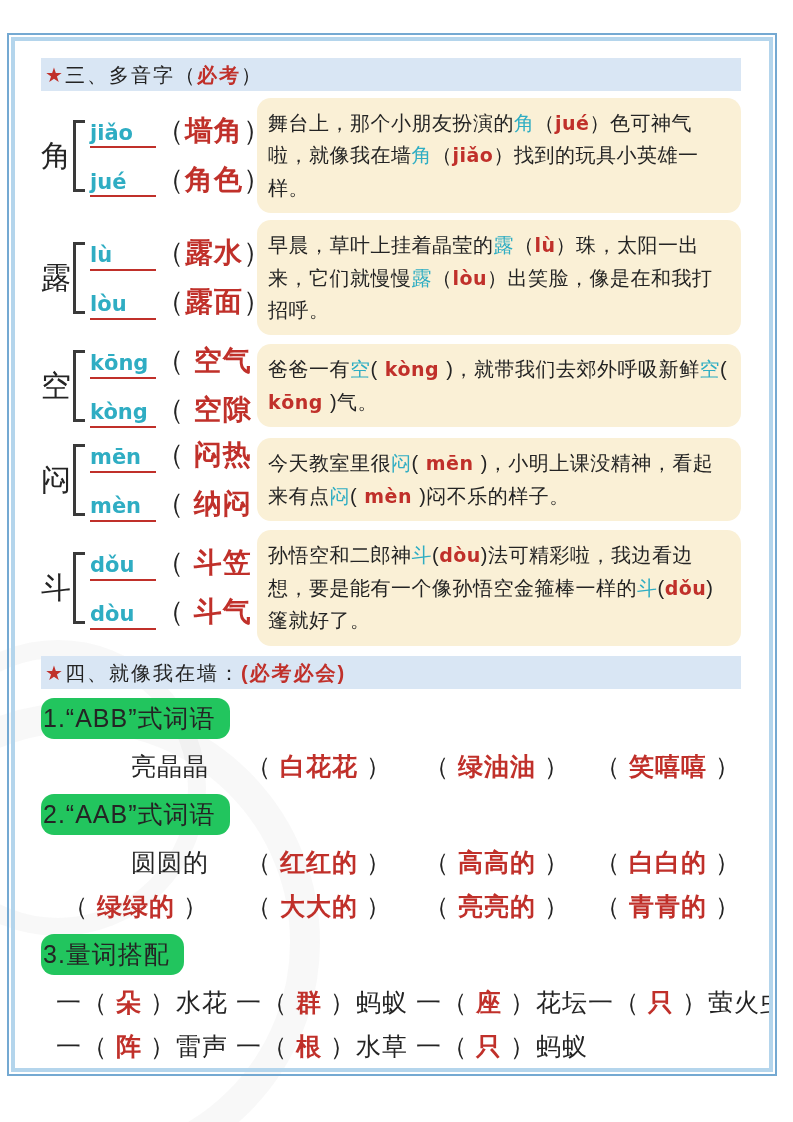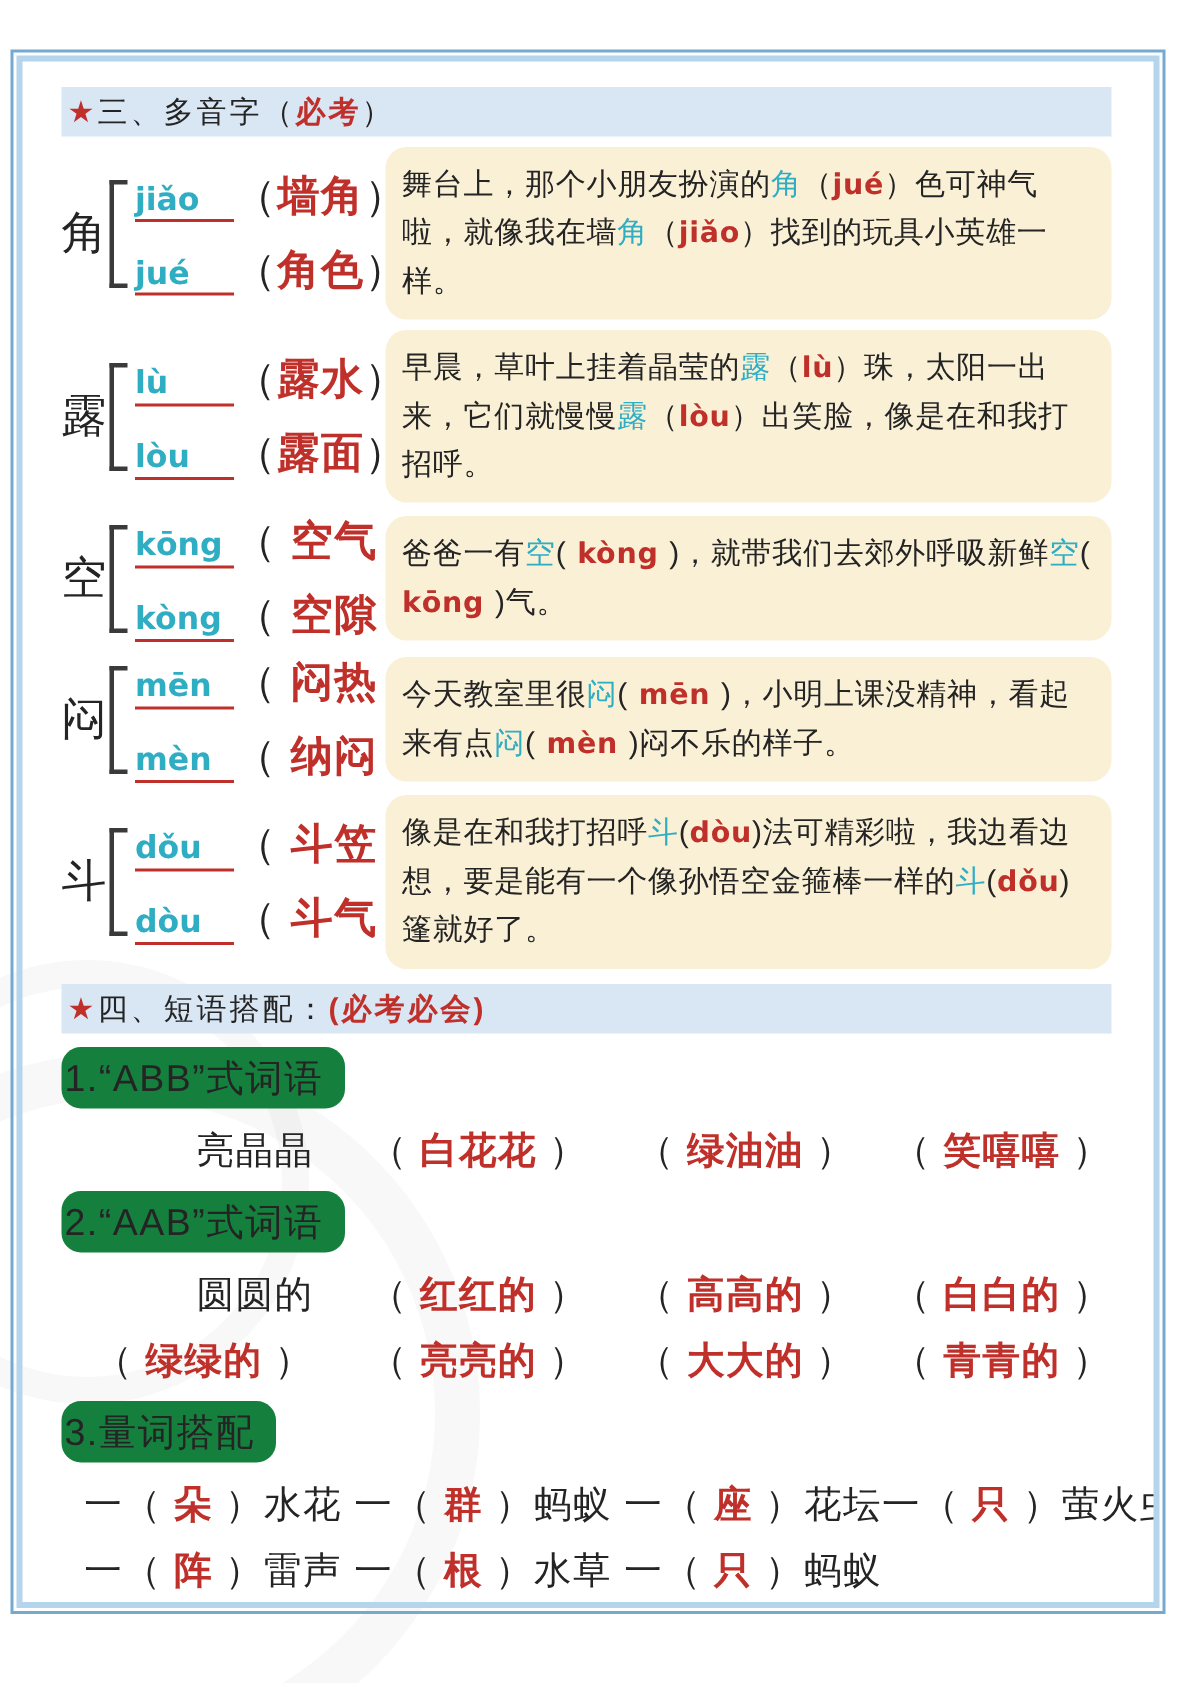--- a/index.html
+++ b/index.html
@@ -31,21 +31,21 @@
   .py{display:inline-block;min-width:66px;border-bottom:2px solid #c0302a;
       color:#2fadc3;font-weight:700;font-size:21px;line-height:1.25;
       font-family:"DejaVu Sans",sans-serif;}
   .rword{font-size:28px;letter-spacing:1px;}
   .entry-sentence{flex:1;background:#faf0d6;padding:9px 11px;font-size:20px;
                   line-height:1.62;border-radius:14px;letter-spacing:0.5px;}
   .entry-sentence .c-red{font-family:"DejaVu Sans",sans-serif;font-size:19px;}
 
   
   .sub{margin-top:9px;}
-  .sub-title{display:inline-block;background:#15803d;font-size:25px;
+  .sub-title{display:inline-block;background:#22c55e;font-size:25px;
              padding:4px 14px 4px 2px;letter-spacing:1px;border-radius:13px;}
   .row{font-size:25px;margin:11px 0;letter-spacing:1px;}
   .cols4{display:grid;grid-template-columns:168px 183px 178px 1fr;}
   .cols4q{display:grid;grid-template-columns:187px 180px 180px 1fr;}
   .row-item{white-space:nowrap;text-align:right;}
 </style>
 </head>
 <body>
 
 <div class="page">
@@ -143,25 +143,25 @@
     <span class="py">dǒu</span>
     <span class="rword"><span>（ </span><span class="c-red">斗笠</span><span> ）</span></span>
   </div>
 
   <div class="reading">
     <span class="py">dòu</span>
     <span class="rword"><span>（ </span><span class="c-red">斗气</span><span> ）</span></span>
   </div>
 </div>
     </div>
-    <div class="entry-sentence"><span>像是在和我打招呼</span><span class="c-teal">斗</span><span>(</span><span class="c-red">dòu</span><span>)法可精彩啦，我边看边想，要是能有一个像孙悟空金箍棒一样的</span><span class="c-teal">斗</span><span>(</span><span class="c-red">dǒu</span><span>)篷就好了。</span></div>
-  </div>
-</div>
-
-        <div class="band" style="margin-top:10px;"><span class="c-red">★</span><span>四、短语搭配：</span><span class="c-red">(必考必会)</span></div>
+    <div class="entry-sentence"><span>孙悟空和二郎神</span><span class="c-teal">斗</span><span>(</span><span class="c-red">dòu</span><span>)法可精彩啦，我边看边想，要是能有一个像孙悟空金箍棒一样的</span><span class="c-teal">斗</span><span>(</span><span class="c-red">dǒu</span><span>)篷就好了。</span></div>
+  </div>
+</div>
+
+        <div class="band" style="margin-top:10px;"><span class="c-red">★</span><span>四、就像我在墙：</span><span class="c-red">(必考必会)</span></div>
 
         <div>
   <div class="sub">
     <div>
       <span class="sub-title">1.“ABB”式词语</span>
     </div>
     <div class="rows">
                 <div class="row cols4">
                   <span class="row-item"><span>亮晶晶</span></span>
                   <span class="row-item"><span>（ </span><span class="c-red">白花花</span><span> ）</span></span>
@@ -177,22 +177,22 @@
     </div>
     <div class="rows">
                 <div class="row cols4">
                   <span class="row-item"><span>圆圆的</span></span>
                   <span class="row-item"><span>（ </span><span class="c-red">红红的</span><span> ）</span></span>
                   <span class="row-item"><span>（ </span><span class="c-red">高高的</span><span> ）</span></span>
                   <span class="row-item"><span>（ </span><span class="c-red">白白的</span><span> ）</span></span>
                 </div>
                 <div class="row cols4">
                   <span class="row-item"><span>（ </span><span class="c-red">绿绿的</span><span> ）</span></span>
+                  <span class="row-item"><span>（ </span><span class="c-red">大大的</span><span> ）</span></span>
                   <span class="row-item"><span>（ </span><span class="c-red">亮亮的</span><span> ）</span></span>
-                  <span class="row-item"><span>（ </span><span class="c-red">大大的</span><span> ）</span></span>
                   <span class="row-item"><span>（ </span><span class="c-red">青青的</span><span> ）</span></span>
                 </div>
               </div>
   </div>
 
   <div class="sub">
     <div>
       <span class="sub-title">3.量词搭配</span>
     </div>
     <div class="rows">

